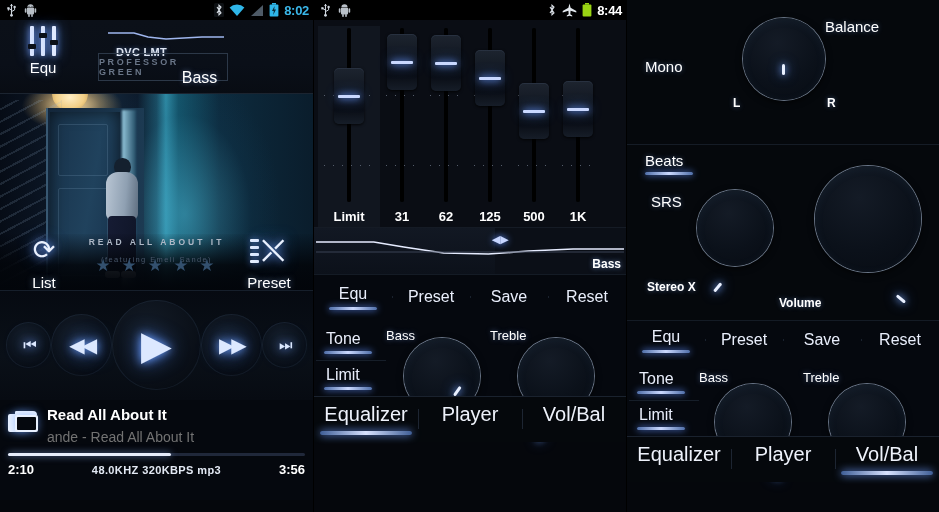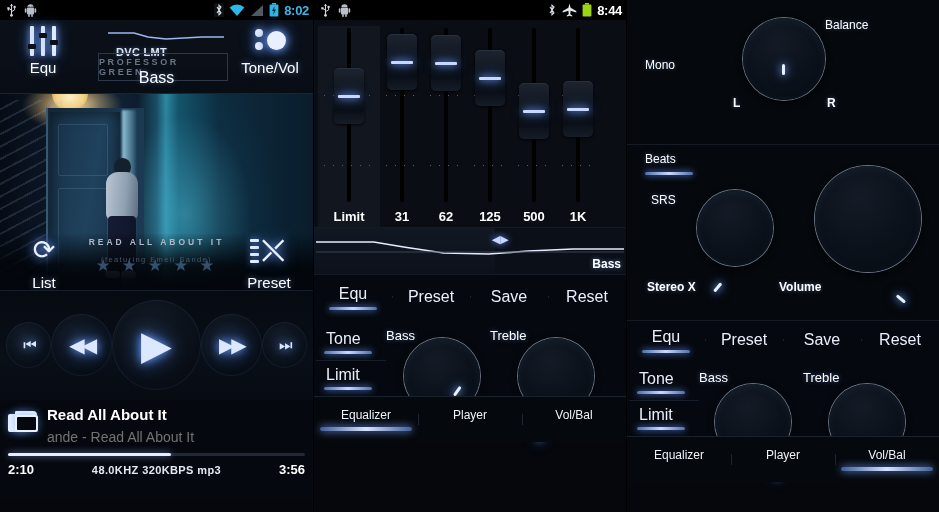--- a/index.html
+++ b/index.html
@@ -193,29 +193,29 @@
       background:radial-gradient(circle at 42% 30%, #141b26 0%, #0b111a 55%, #070b12 100%);
       box-shadow:0 0 0 1px rgba(185,205,235,.55), 0 2px 7px rgba(0,0,0,.8),
                  inset 0 2px 10px rgba(120,160,220,.08); }
   .knob .pin { position:absolute; left:50%; top:50%; width:2px; height:50%; margin-left:-1px;
       transform-origin:50% 100%; }
   .knob .pin b { position:absolute; left:-1px; top:5px; width:3px; height:11px; border-radius:2px;
       background:#e9f0ff; box-shadow:0 0 7px #7fa8ff, 0 0 13px #4a7de0; }
 
   .tabbar { position:relative; height:46px; display:flex; align-items:center; background:#05080c; }
   .tabbar:before { content:""; position:absolute; left:0; right:0; top:0; height:1px; background:#1a222e; }
-  .tab { flex:1; text-align:center; position:relative; font-size:12px; color:#eef2fb; }
+  .tab { flex:1; text-align:center; position:relative; font-size:20px; color:#eef2fb; }
   .tab + .tab:before { content:""; position:absolute; left:0; top:6px; bottom:6px; width:1px; background:#1d2532; }
   .tab .uline3 { display:block; width:92px; height:4px; margin:5px auto 0; border-radius:2px;
       background:linear-gradient(90deg,#3f5e96,#d8e2ff,#3f5e96); box-shadow:0 0 9px #6f9cff; }
   .tab .uline3.hidden { visibility:hidden; }
 
   
   .volarea { position:relative; height:320px; background:#05080c; }
-  .lab { position:absolute; font-size:12px; color:#fff; text-shadow:0 0 5px rgba(140,180,255,.45); }
+  .lab { position:absolute; font-size:15px; color:#fff; text-shadow:0 0 5px rgba(140,180,255,.45); }
   .lab.small { font-size:12px; font-weight:bold; }
   .beats-u { position:absolute; width:48px; height:3px; border-radius:2px;
       background:linear-gradient(90deg,#4f6ea8,#cbd9ff,#4f6ea8); box-shadow:0 0 7px #5f8fff; }
   .hr { position:absolute; left:0; right:0; height:1px; background:#151c26; }
 </style>
 </head>
 <body>
 
 <div class="stage">
 
@@ -280,28 +280,20 @@
         <svg class="curve" viewBox="0 0 120 20" preserveAspectRatio="none">
           <path d="M2 5 L28 5 L42 9 L60 11 L78 10 L96 9 L118 9" stroke="#9fb6ee" stroke-width="1.6" fill="none"></path>
         </svg>
         <div class="dvc">DVC LMT</div>
         <div class="marquee">
           <span>PROFESSOR GREEN</span>
         </div>
         <div class="bass-lbl">Bass</div>
       </div>
 
-      <div class="topbtn">
-        <div class="tv-ico">
-          <s></s>
-            <s></s>
-            <s></s>
-        </div>
-        <div class="lbl">Tone/Vol</div>
-      </div>
     </div>
 
     <div class="art">
       <div class="room">
         <div class="cord"></div>
         <div class="lamp"></div>
         <div class="stairs"></div>
         <div class="doorframe"></div>
         <div class="door"></div>
         <div class="panelrect pr1"></div>
@@ -582,21 +574,21 @@
             <b></b>
           </div>
       </div>
       <div class="lab small" style="left:20px; top:280px">Stereo X</div>
 
       <div class="knob" style="left:188px; top:166px; width:106px; height:106px">
         <div class="pin" style="transform:rotate(130deg)">
             <b></b>
           </div>
       </div>
-      <div class="lab small" style="left:152px; top:280px">Volume</div>
+      <div class="lab small" style="left:152px; top:296px">Volume</div>
     </div>
 
     <div class="btnrow" style="height:40px">
       <div class="mbtn">
         <span>Equ</span>
         <span class="uline"></span>
       </div>
       <div class="mbtn">
         <span>Preset</span>
       </div>

